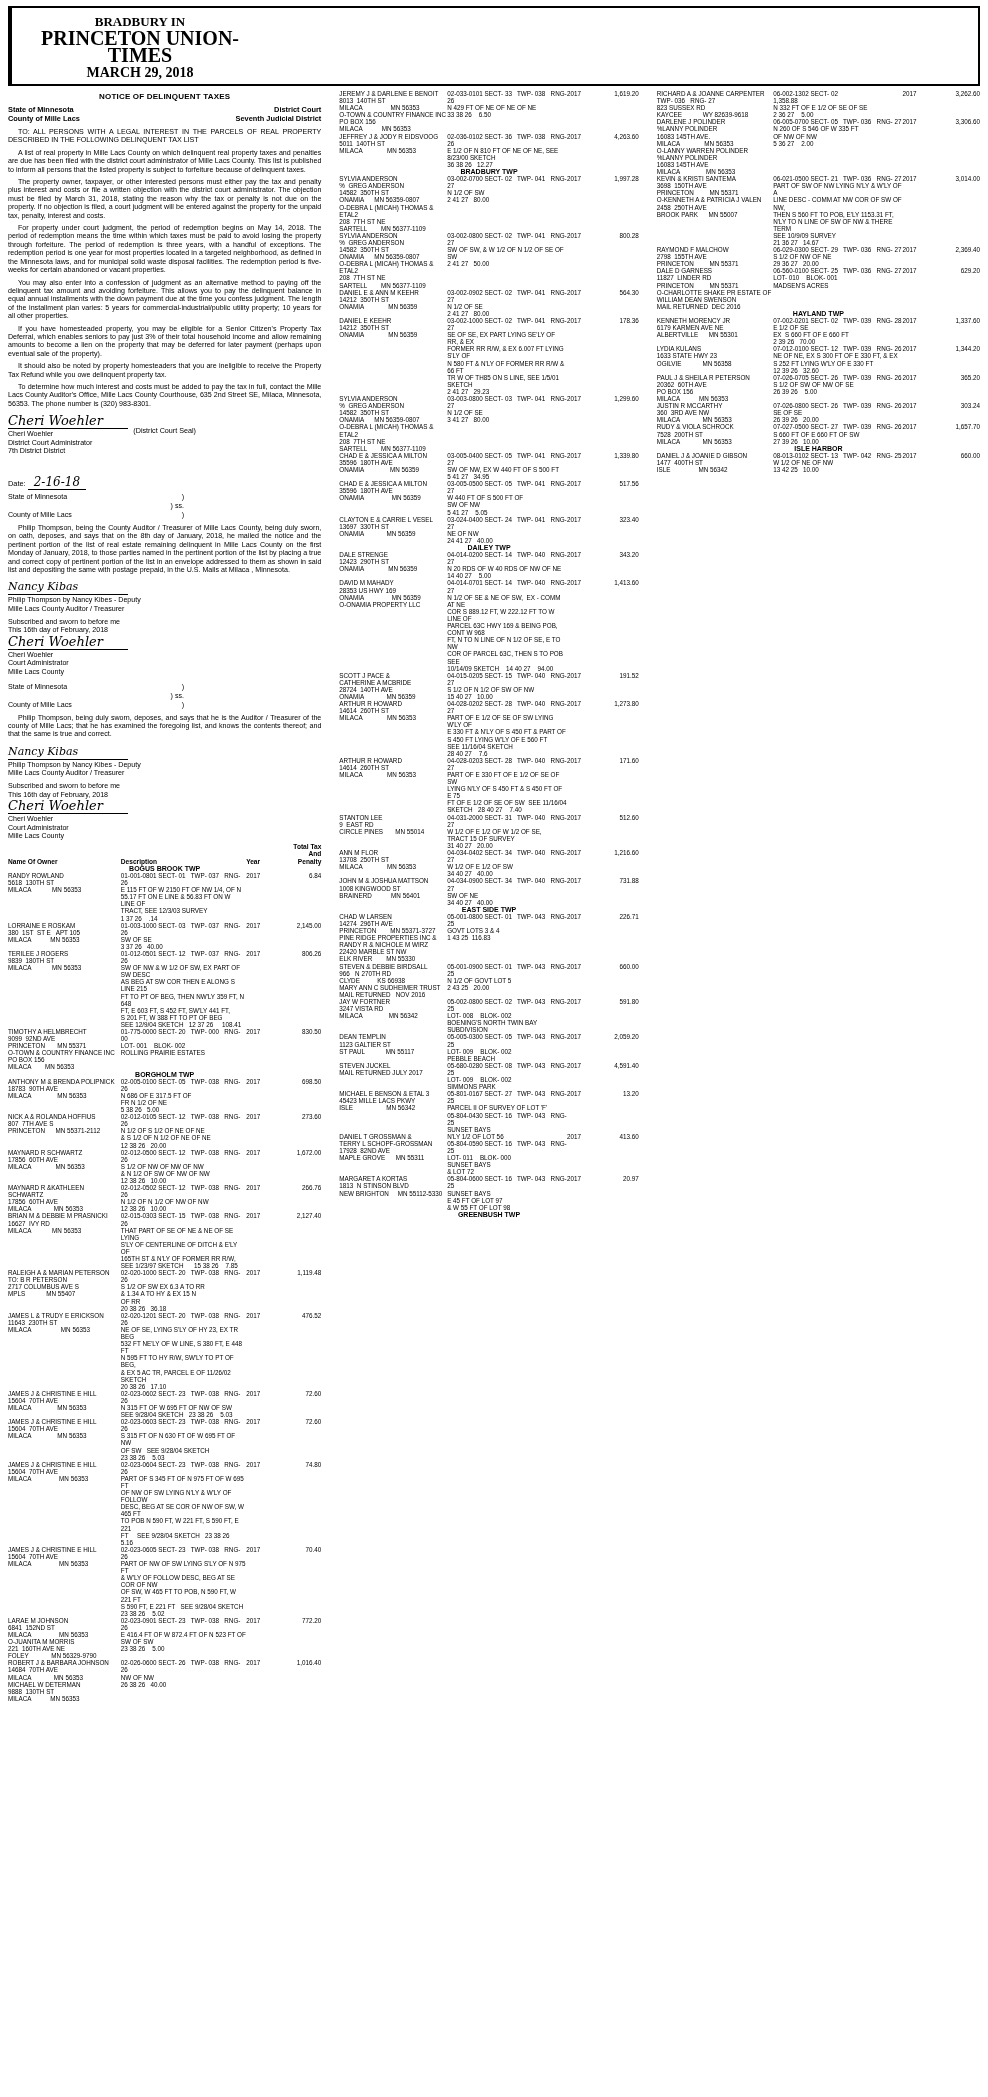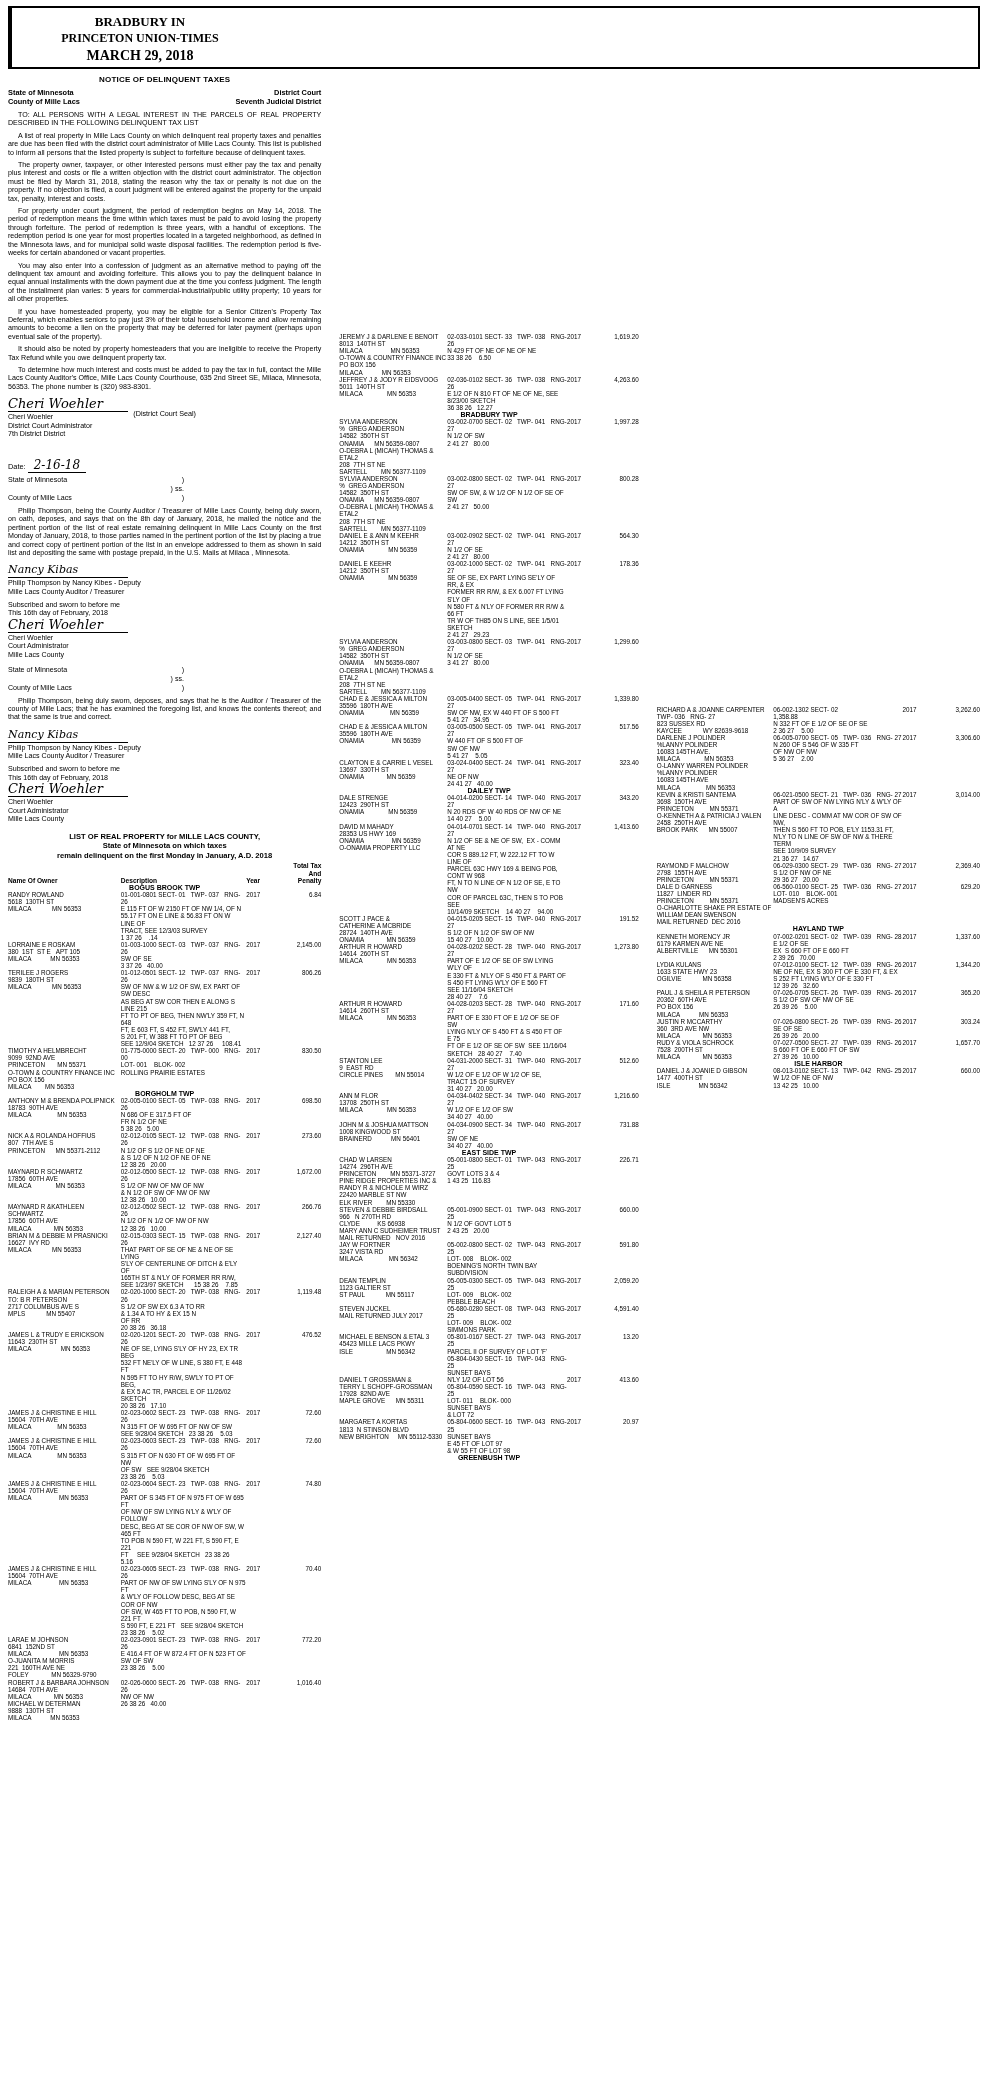--- a/index.html
+++ b/index.html
@@ -33,25 +33,25 @@
   .masthead-right {
     flex: 0 0 258px;
     border-left: 2px solid #000;
     font-family: "Liberation Serif", serif;
     font-weight: bold;
     text-align: center;
     padding: 5px 4px 3px 4px;
     line-height: 17px;
   }
   .masthead-right .l1 { font-size: 13px; }
-  .masthead-right .l2 { font-size: 12px; }
+  .masthead-right .l2 { font-size: 20px; }
   .masthead-right .l3 { font-size: 14px; }
 
   
-  .cols { display: flex; gap: 8px; align-items: center; }
+  .cols { display: flex; gap: 8px; align-items: flex-start; }
   .col { width: 322px; padding-right: 6px; }
   .col.mid { width: 312px; padding-left: 4px; padding-right: 6px; }
   .col.right { width: 330px; padding-left: 4px; padding-right: 0; }
 
   h2.section-title {
     font-size: 8px;
     font-weight: bold;
     text-align: center;
     margin: 2px 0 4px 0;
     letter-spacing: 0.2px;
@@ -245,25 +245,20 @@
         <div>Mille Lacs County Auditor / Treasurer</div>
         <div style="height:4px"></div>
         <div>Subscribed and sworn to before me</div>
         <div>This 16th day of February, 2018</div>
         <div class="sig-script">Cheri Woehler</div>
         <div>Cheri Woehler</div>
         <div>Court Administrator</div>
         <div>Mille Lacs County</div>
       </div>
 
-      <div class="list-head">
-        <div>LIST OF REAL PROPERTY for MILLE LACS COUNTY,</div>
-        <div>State of Minnesota on which taxes</div>
-        <div>remain delinquent on  the  first Monday in January, A.D.  2018</div>
-      </div>
       <div class="totalpen">
         <div>Total Tax</div>
         <div>And</div>
       </div>
 
       <table class="parcels">
         <tbody>
             <tr class="colhdr">
           <td class="c-owner">Name Of Owner</td>
           <td class="c-desc">Description</td>

